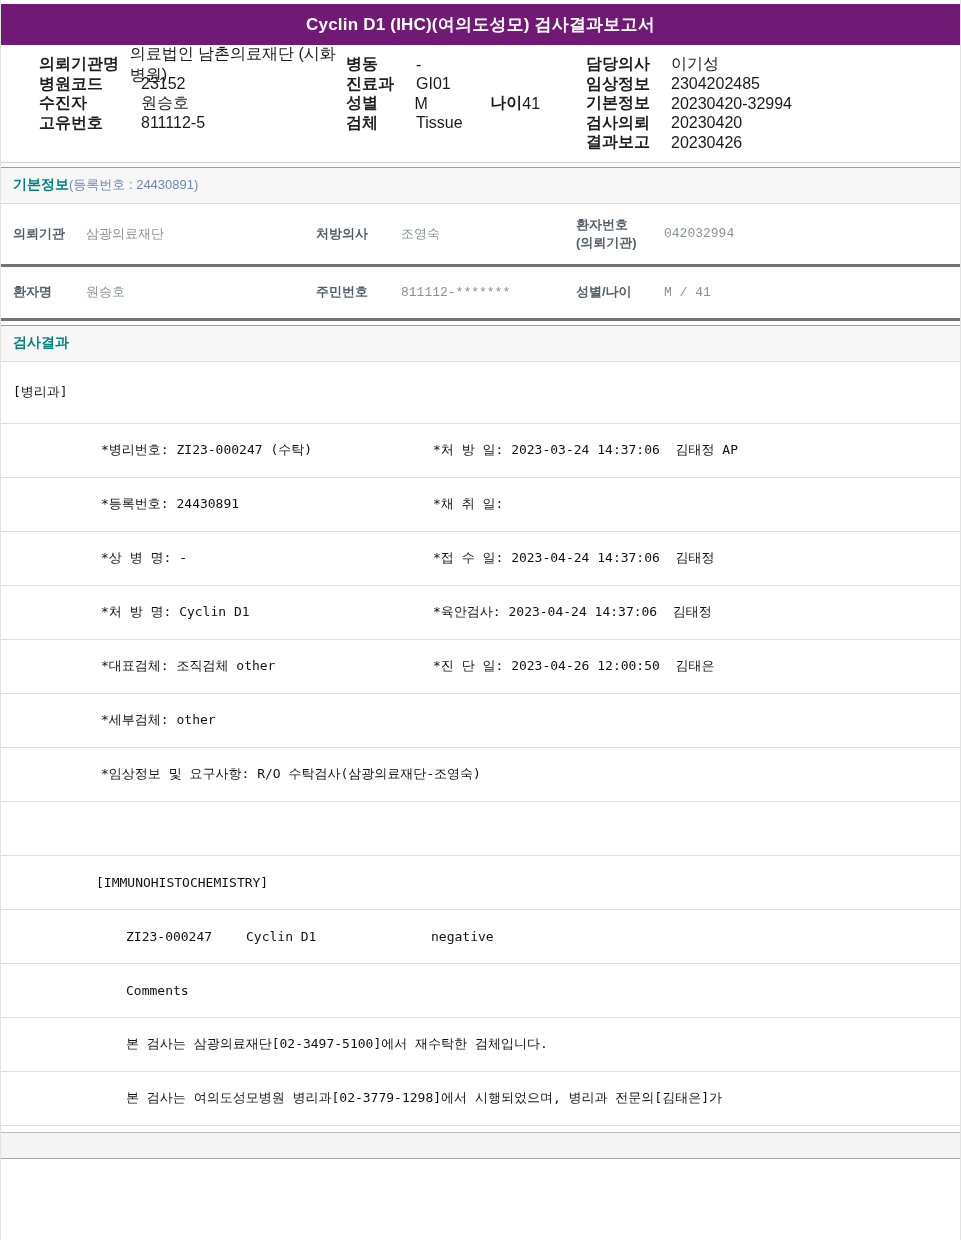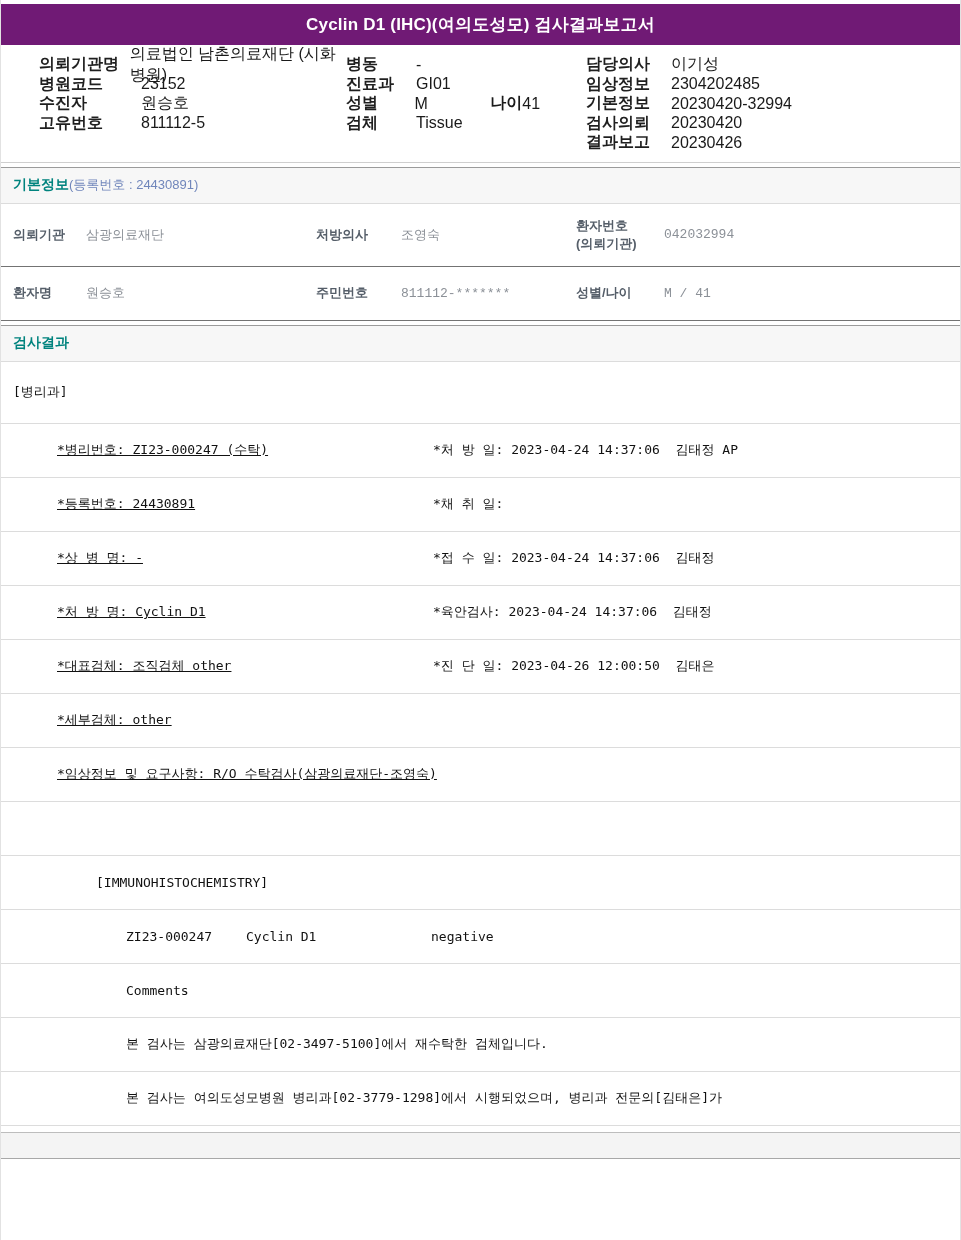--- a/index.html
+++ b/index.html
@@ -66,21 +66,21 @@
     display: flex;
     align-items: center;
     padding-left: 12px;
   }
   .section-title { color: #00837E; font-weight: bold; font-size: 14px; }
   .section-sub { color: #7086BB; font-size: 13px; }
   
   .it-row {
     display: flex;
     align-items: center;
-    border-bottom: 1px solid #737373;
+    border-bottom: 3px solid #737373;
     font-size: 13px;
   }
   .it-row-1 { height: 63px; }
   .it-row-2 { height: 54px; }
   .it-label {
     font-weight: bold;
     color: #555e69;
     white-space: pre-line;
     line-height: 1.35;
   }
@@ -99,22 +99,21 @@
     align-items: center;
     font-family: "DejaVu Sans Mono", monospace;
     font-size: 13px;
     color: #111111;
     white-space: pre;
   }
   .r-dept { height: 62px; padding-left: 12px; }
   .r-left {
     flex: 0 0 432px;
     width: 432px;
-    padding-left: 56px;
-    text-decoration: underline;
+    padding-left: 100px;
   }
   .r-right { flex: 1; }
   .r-ihc { padding-left: 95px; }
   .r-assay .sp1 { margin-left: 125px; width: 120px; display: inline-block; }
   .r-assay .sp2 { width: 185px; display: inline-block; }
   .r-comment { padding-left: 125px; }
   .r-empty { background: #ffffff; }
   
   .bottom-bar {
     margin-top: 6px;
@@ -225,21 +224,21 @@
 
   <div class="section-bar">
     <span class="section-title">검사결과</span>
   </div>
 
   <div>
     <div class="r-row r-dept">[병리과]</div>
 
     <div class="r-row">
       <span class="r-left">*병리번호: ZI23-000247 (수탁)</span>
-      <span class="r-right">*처 방 일: 2023-04-24 14:37:06  김태정 AP</span>
+      <span class="r-right">*처 방 일: 2023-03-24 14:37:06  김태정 AP</span>
     </div>
     <div class="r-row">
       <span class="r-left">*등록번호: 24430891</span>
       <span class="r-right">*채 취 일:</span>
     </div>
     <div class="r-row">
       <span class="r-left">*상 병 명: -</span>
       <span class="r-right">*접 수 일: 2023-04-24 14:37:06  김태정</span>
     </div>
     <div class="r-row">

